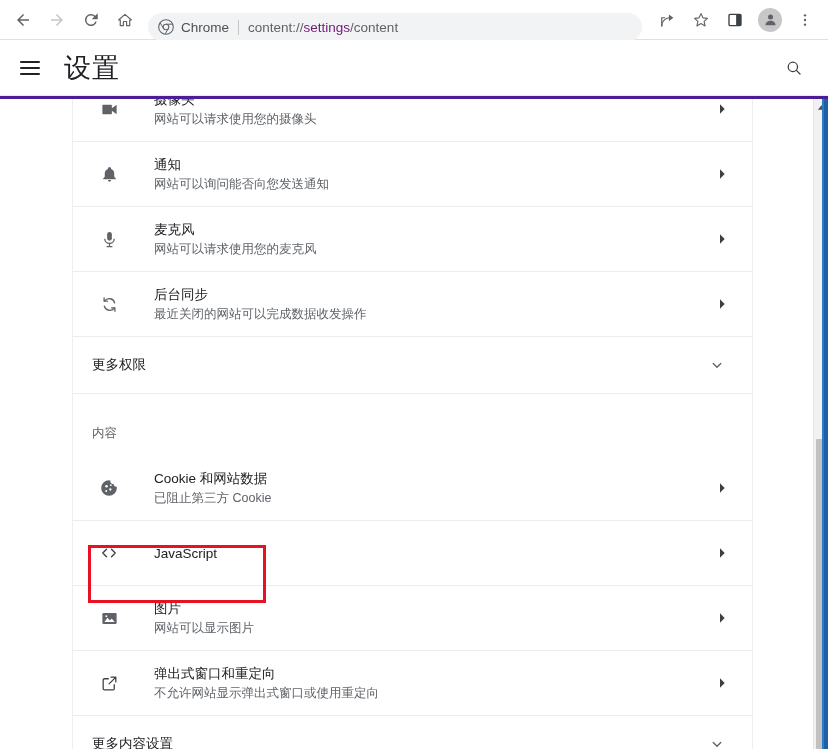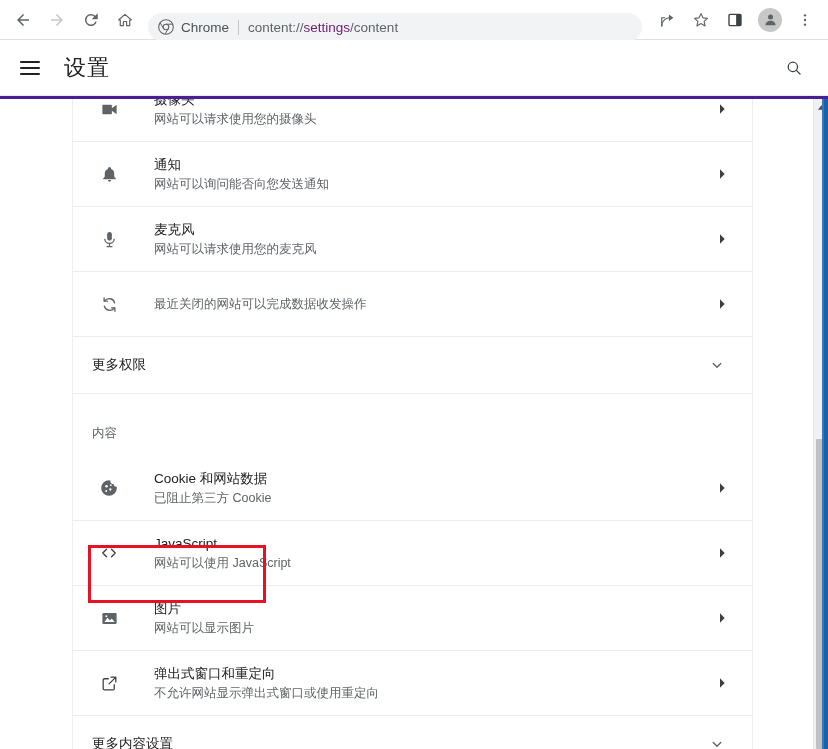--- a/index.html
+++ b/index.html
@@ -69,21 +69,21 @@
     position: relative;
     z-index: 3;
   }
   .hamburger {
     width: 24px; height: 24px;
     display: flex; flex-direction: column; justify-content: center; gap: 4px;
     margin-right: 20px;
   }
   .hamburger span { display: block; height: 2px; background: #202124; width: 20px; border-radius: 1px; }
   .settings-title {
-    font-size: 22px;
+    font-size: 27px;
     color: #202124;
     letter-spacing: 1px;
   }
   .header-spacer { flex: 1 1 auto; }
   .search-icon-btn {
     width: 32px; height: 32px;
     display: flex; align-items: center; justify-content: center;
   }
 
   
@@ -350,20 +350,21 @@
 
       <div class="row">
         <div class="row-icon">
           <svg width="19" height="19" viewBox="0 0 24 24">
             <path d="M6 7.5A7 7 0 0 1 18.5 10" fill="none" stroke="#5f6368" stroke-width="1.7" stroke-linecap="round"></path>
             <path d="M18 16.5A7 7 0 0 1 5.5 14" fill="none" stroke="#5f6368" stroke-width="1.7" stroke-linecap="round"></path>
             <path d="M5.2 3.6v4.2h4.2M18.8 20.4v-4.2h-4.2" fill="none" stroke="#5f6368" stroke-width="1.7" stroke-linecap="round" stroke-linejoin="round"></path>
           </svg>
         </div>
         <div class="row-text">
+          <div class="row-title">后台同步</div>
           <div class="row-sub">最近关闭的网站可以完成数据收发操作</div>
         </div>
         <div class="row-arrow">
           <svg width="16" height="16" viewBox="0 0 24 24">
               <path d="M9 5l7 7-7 7z" fill="#3c4043"></path>
             </svg>
         </div>
       </div>
 
       <div class="section-row">
@@ -399,21 +400,20 @@
       </div>
 
       <div class="row">
         <div class="row-icon">
           <svg width="20" height="20" viewBox="0 0 24 24">
             <path d="M9 7.5 4.5 12 9 16.5M15 7.5 19.5 12 15 16.5" fill="none" stroke="#3c4043" stroke-width="1.6" stroke-linecap="round" stroke-linejoin="round"></path>
           </svg>
         </div>
         <div class="row-text">
           <div class="row-title">JavaScript</div>
-          <div class="row-sub">网站可以使用 JavaScript</div>
         </div>
         <div class="row-arrow">
           <svg width="16" height="16" viewBox="0 0 24 24">
               <path d="M9 5l7 7-7 7z" fill="#3c4043"></path>
             </svg>
         </div>
       </div>
 
       <div class="row">
         <div class="row-icon">

